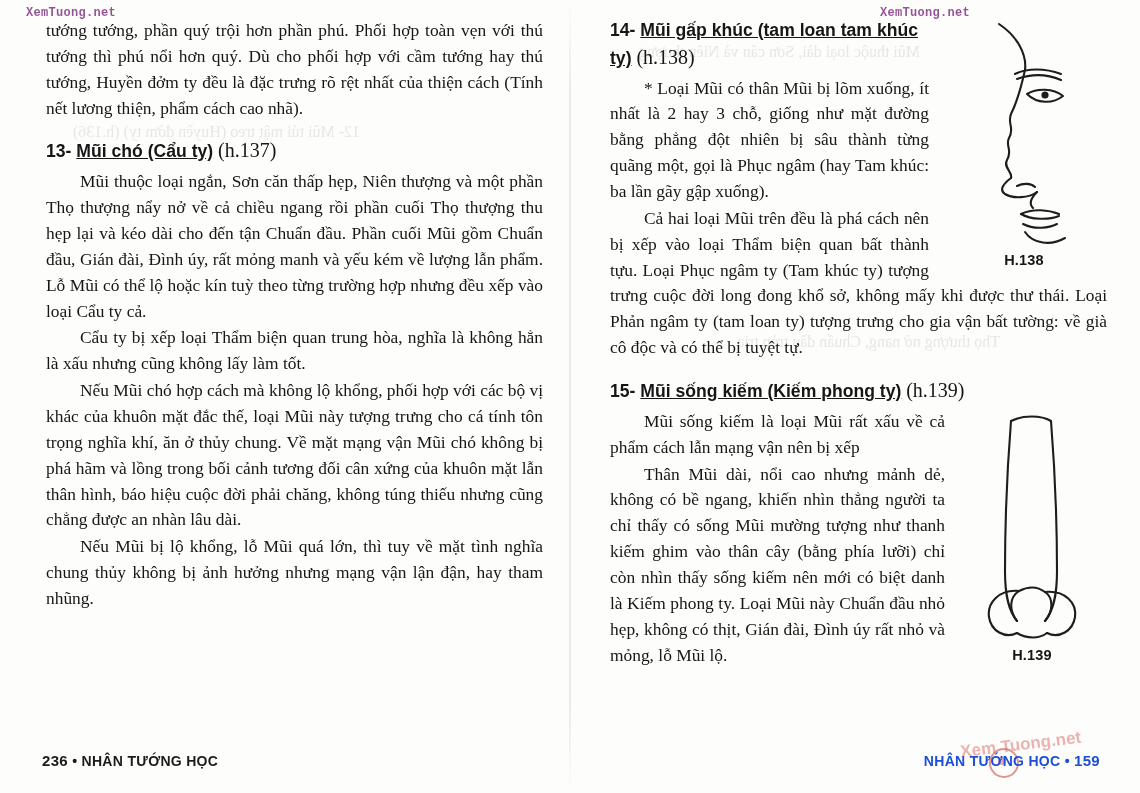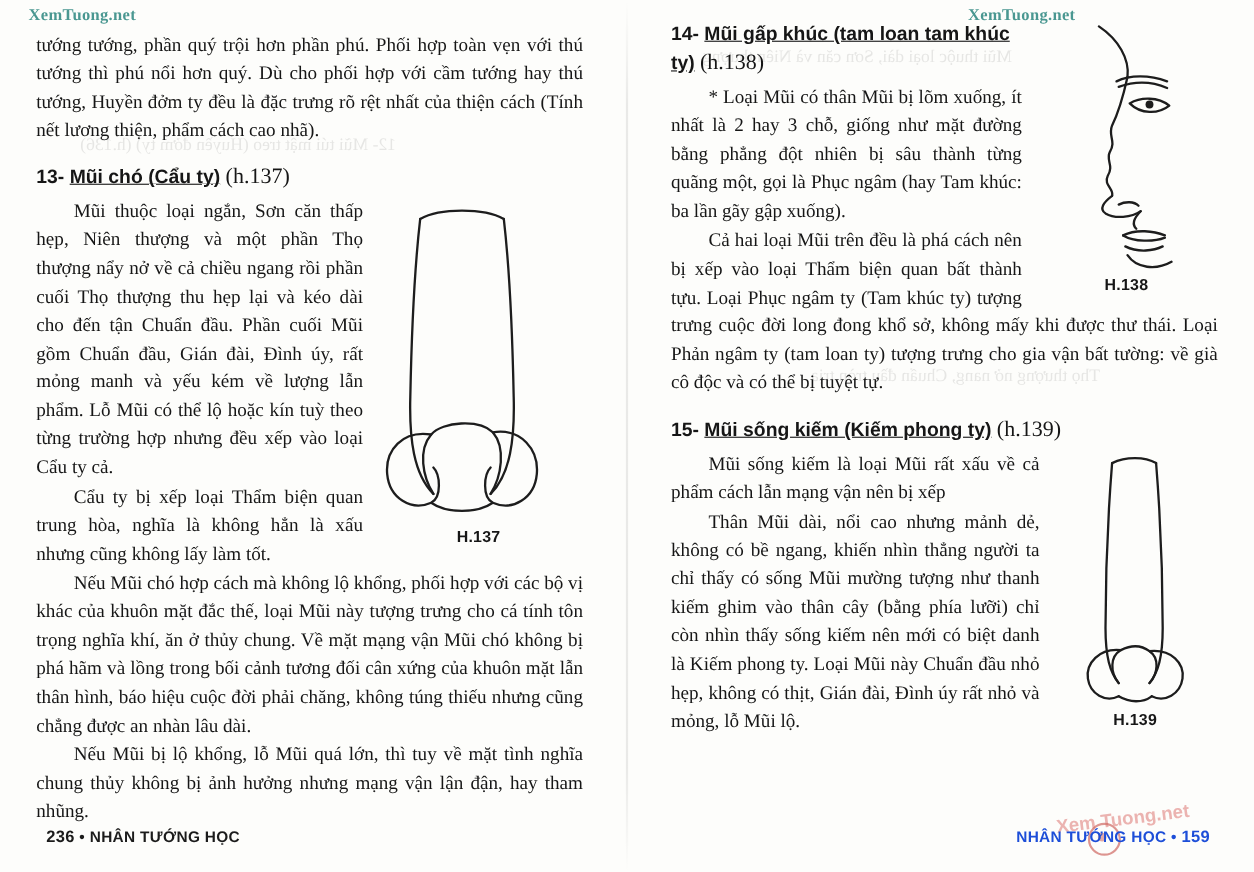--- a/index.html
+++ b/index.html
@@ -11,24 +11,24 @@
     position: relative;
     width: 1140px;
     height: 793px;
     background: #fdfdfb;
     overflow: hidden;
     font-family: "Liberation Serif", serif;
     color: #161616;
   }
   .watermark {
     position: absolute;
-    font-family: Liberation Serif, serif;
-    font-weight: bold;
-    font-size: 15px;
-    color: #0f766e;
+    font-family: Liberation Mono, monospace;
+    font-weight: bold;
+    font-size: 12px;
+    color: #701a75;
     opacity: .75;
     letter-spacing: .3px;
     white-space: nowrap;
     pointer-events: none;
   }
   .wm-left { left: 26px; top: 6px; }
   .wm-right { left: 880px; top: 6px; }
   .wm-faint {
     position: absolute;
     left: 960px;
@@ -68,21 +68,21 @@
     top: 0;
     width: 2px;
     height: 793px;
     background: linear-gradient(to bottom, rgba(0,0,0,0) 0%, rgba(0,0,0,.08) 12%, rgba(0,0,0,.08) 88%, rgba(0,0,0,0) 100%);
   }
   .col {
     position: absolute;
     top: 18px;
     width: 497px;
   }
-  .col-left { left: 33px; margin-top: 10px; }
+  .col-left { left: 46px; }
   .col-right { left: 610px; }
 
   p.body {
     margin: 0 0 1px 0;
     font-size: 17.4px;
     line-height: 1.485;
     text-align: justify;
     text-indent: 34px;
     font-family: "Liberation Serif", serif;
   }
@@ -183,41 +183,20 @@
   <div class="col col-left">
 
     <p class="body noindent">tướng tướng, phần quý trội hơn phần phú. Phối hợp toàn vẹn với thú tướng thì phú nổi hơn quý. Dù cho phối hợp với cầm tướng hay thú tướng, Huyền đởm ty đều là đặc trưng rõ rệt nhất của thiện cách (Tính nết lương thiện, phẩm cách cao nhã).</p>
 
     <h2 class="section">
       <span class="num">13-</span>
       <span class="ttl">Mũi chó (Cẩu ty)</span>
       <span class="ref">(h.137)</span>
     </h2>
 
-    <div class="fig-137">
-      <svg width="190" height="300" viewBox="0 0 190 300">
-        <g fill="none" stroke="#1d1d1d" stroke-width="2.1" stroke-linecap="round" stroke-linejoin="round">
-
-          <path d="M42,18 C36,70 34,130 33,180 C32,218 36,250 54,268"></path>
-
-          <path d="M118,18 C124,70 126,130 127,180 C128,218 124,250 106,268"></path>
-
-          <path d="M42,18 C60,8 100,8 118,18"></path>
-
-          <path d="M54,268 C44,252 40,228 52,214 C62,202 96,200 108,212 C120,226 116,252 106,268"></path>
-
-          <path d="M52,214 C26,210 10,228 12,250 C14,272 34,284 52,276 C62,271 60,250 54,244"></path>
-
-          <path d="M108,212 C134,208 150,228 148,250 C146,272 126,284 108,276 C98,271 100,250 106,244"></path>
-
-          <path d="M52,276 C66,286 94,286 108,276"></path>
-        </g>
-      </svg>
-      <div class="fig-cap-abs figcap" style="top:300px;">H.137</div>
-    </div>
 
     <p class="body">Mũi thuộc loại ngắn, Sơn căn thấp hẹp, Niên thượng và một phần Thọ thượng nẩy nở về cả chiều ngang rồi phần cuối Thọ thượng thu hẹp lại và kéo dài cho đến tận Chuẩn đầu. Phần cuối Mũi gồm Chuẩn đầu, Gián đài, Đình úy, rất mỏng manh và yếu kém về lượng lẫn phẩm. Lỗ Mũi có thể lộ hoặc kín tuỳ theo từng trường hợp nhưng đều xếp vào loại Cẩu ty cả.</p>
     <p class="body">Cẩu ty bị xếp loại Thẩm biện quan trung hòa, nghĩa là không hẳn là xấu nhưng cũng không lấy làm tốt.</p>
     <p class="body">Nếu Mũi chó hợp cách mà không lộ khổng, phối hợp với các bộ vị khác của khuôn mặt đắc thế, loại Mũi này tượng trưng cho cá tính tôn trọng nghĩa khí, ăn ở thủy chung. Về mặt mạng vận Mũi chó không bị phá hãm và lồng trong bối cảnh tương đối cân xứng của khuôn mặt lẫn thân hình, báo hiệu cuộc đời phải chăng, không túng thiếu nhưng cũng chẳng được an nhàn lâu dài.</p>
     <p class="body">Nếu Mũi bị lộ khổng, lỗ Mũi quá lớn, thì tuy về mặt tình nghĩa chung thủy không bị ảnh hưởng nhưng mạng vận lận đận, hay tham nhũng.</p>
   </div>
 
   <div class="col col-right">
 
     <div class="fig-138">

